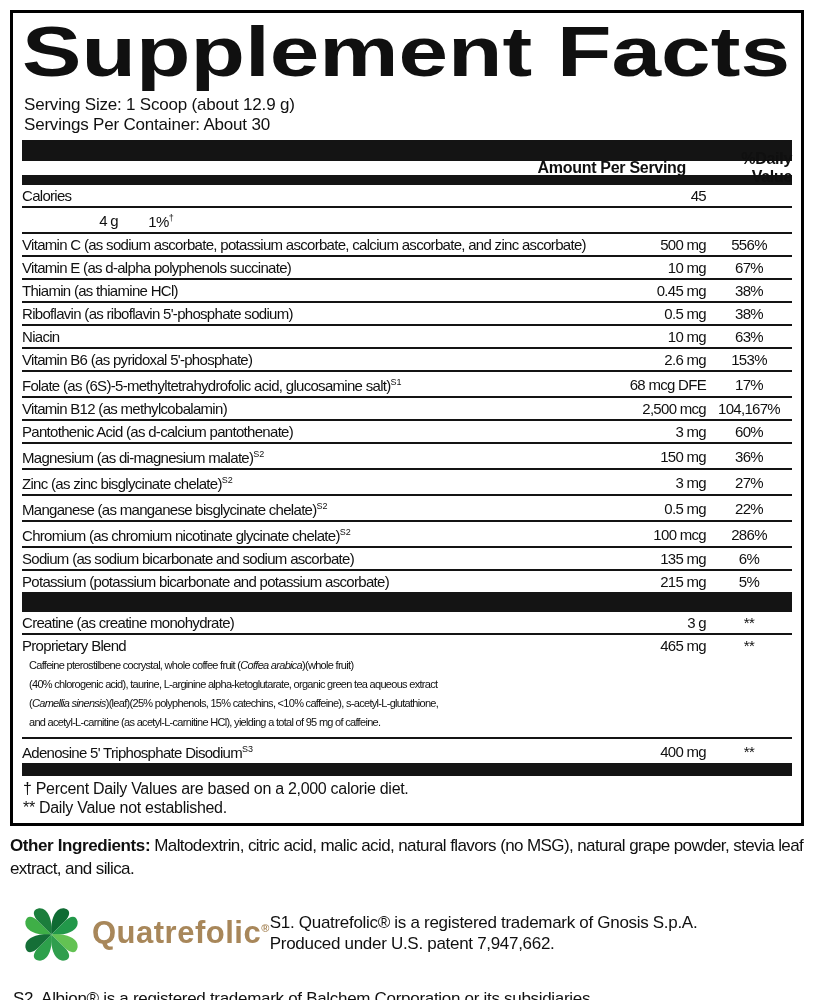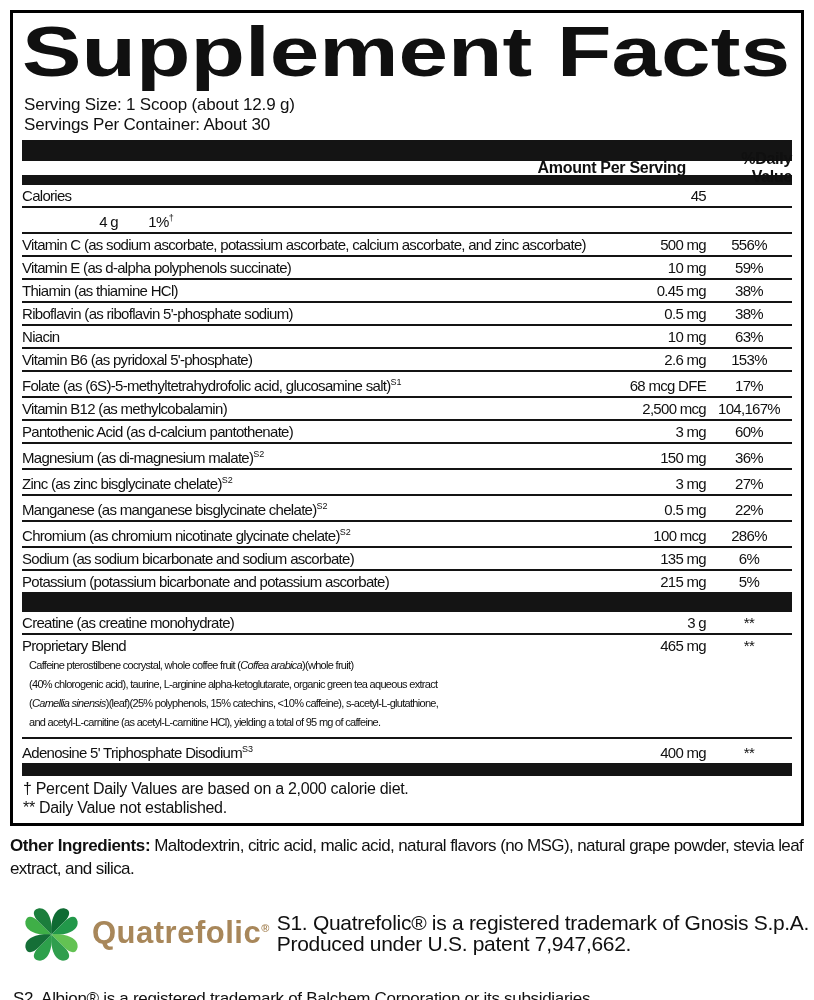--- a/index.html
+++ b/index.html
@@ -18,39 +18,39 @@
   .bar3 { height:20px; }
   .bar4 { height:13px; }
 
   .hdr-row { display:flex; align-items:center; height:14px; font-weight:bold; font-size:16px; letter-spacing:-0.3px; }
   .hdr-spacer { flex:1; }
   .hdr-amt { text-align:right; padding-right:14px; }
   .hdr-dv { width:92px; text-align:right; }
 
   .row { border-top:2px solid #141414; }
   .rows-sec1 .row:first-child, .rows-sec2 .row:first-child { border-top:none; }
-  .row-main { display:flex; align-items:flex-end; line-height:21px; font-size:15px; letter-spacing:-0.7px; }
+  .row-main { display:flex; align-items:center; line-height:21px; font-size:15px; letter-spacing:-0.7px; }
   .row-main .n { flex:1; white-space:nowrap; }
   .row-main .amt { min-width:96px; text-align:right; white-space:nowrap; }
   .row-main .dv { width:86px; text-align:center; white-space:nowrap; }
   sup { font-size:60%; vertical-align:super; letter-spacing:0; }
 
   .sublines { padding:0 0 5px 7px; }
   .subline { font-size:11px; letter-spacing:-0.7px; line-height:19px; white-space:nowrap; }
 
   .footnotes { padding:3px 0 6px 1px; font-size:16px; line-height:19px; letter-spacing:-0.3px; }
 
   .other-ing { margin:8px 0 0 10px; width:796px; font-size:17px; letter-spacing:-0.6px; line-height:23px; }
   .other-ing b { letter-spacing:-0.4px; }
 
   .tm-block { display:flex; align-items:center; margin-left:12px; }
   .quatre-block { margin-top:17px; }
   .quatre-word { font-size:31px; font-weight:bold; color:#a8875a; letter-spacing:0.5px; margin-left:4px; }
   .quatre-reg { font-size:11px; color:#a8875a; vertical-align:super; }
-  .tm-text { font-size:21px; line-height:21px; letter-spacing:-0.3px; margin-left:7px; }
+  .tm-text { font-size:17px; line-height:21px; letter-spacing:-0.3px; }
 
   .albion-line { margin:20px 0 0 13px; font-size:17px; letter-spacing:-0.3px; }
 </style>
 </head>
 <body>
 
 <div class="facts-box">
   <svg class="title-svg" width="772" height="74">
     <text x="0" y="57" font-family="Liberation Sans, sans-serif" font-size="70" font-weight="bold" fill="#101010" textLength="768" lengthAdjust="spacingAndGlyphs">Supplement Facts</text>
   </svg>
@@ -88,21 +88,21 @@
         <div class="row-main">
           <span class="n">Vitamin C (as sodium ascorbate, potassium ascorbate, calcium ascorbate, and zinc ascorbate)</span>
           <span class="amt">500 mg</span>
           <span class="dv">556%</span>
         </div>
       </div>
       <div class="row">
         <div class="row-main">
           <span class="n">Vitamin E (as d-alpha polyphenols succinate)</span>
           <span class="amt">10 mg</span>
-          <span class="dv">59%</span>
+          <span class="dv">67%</span>
         </div>
       </div>
       <div class="row">
         <div class="row-main">
           <span class="n">Thiamin (as thiamine HCl)</span>
           <span class="amt">0.45 mg</span>
           <span class="dv">38%</span>
         </div>
       </div>
       <div class="row">

